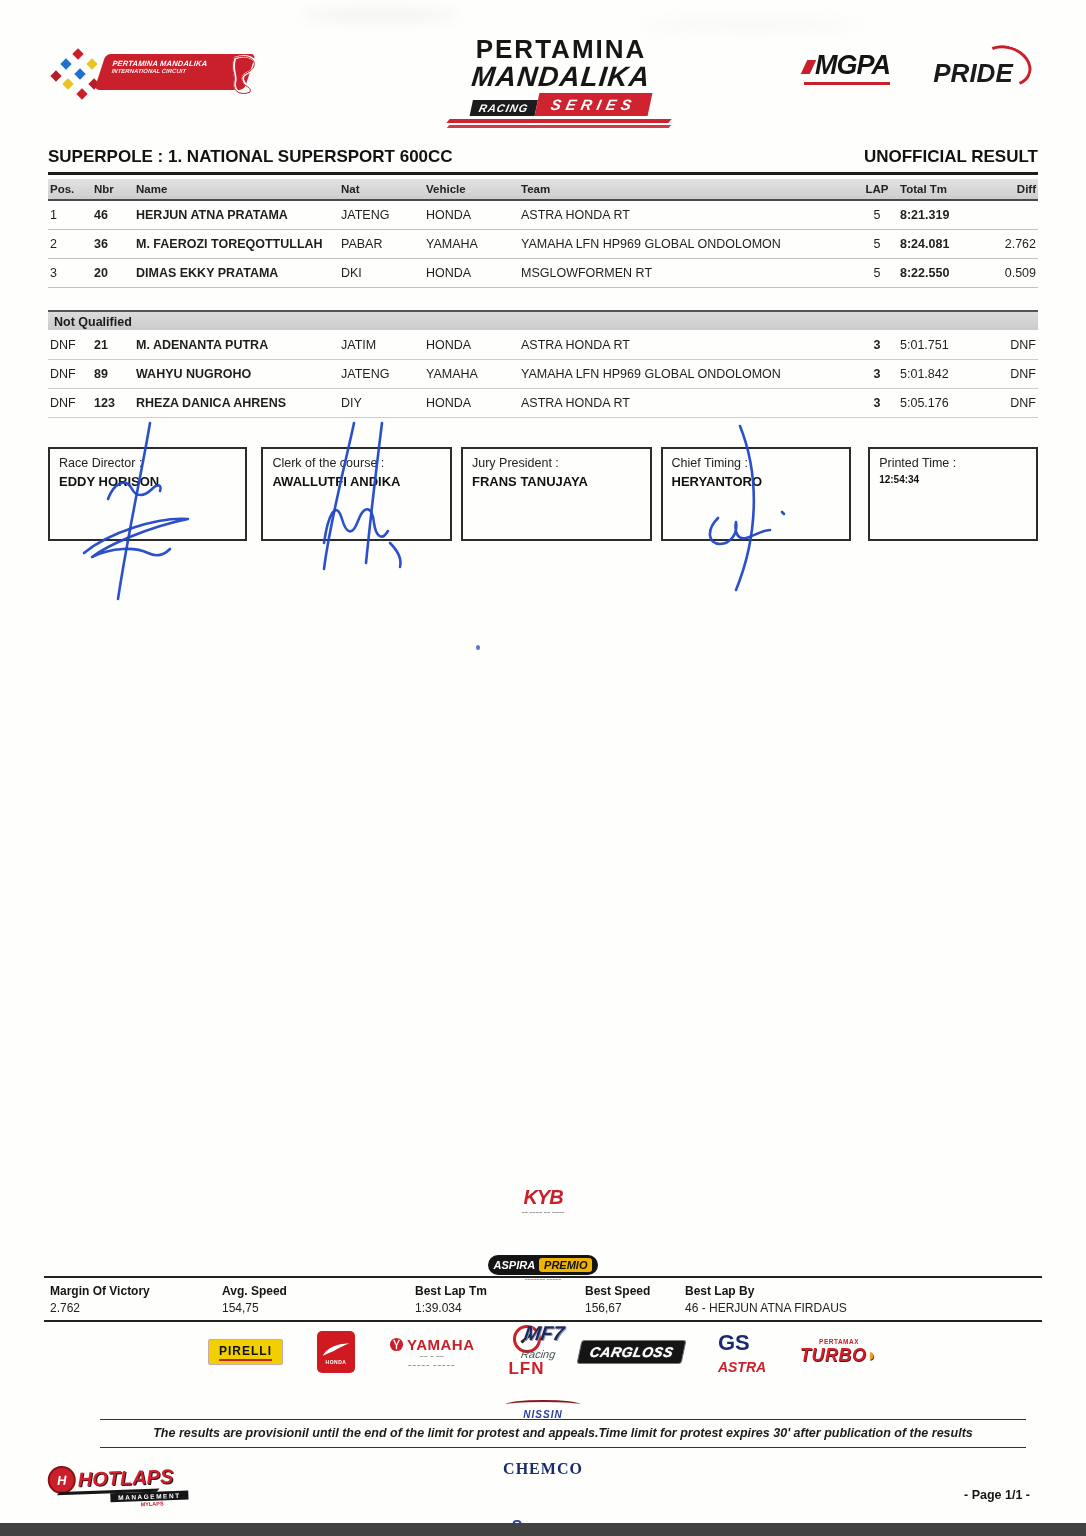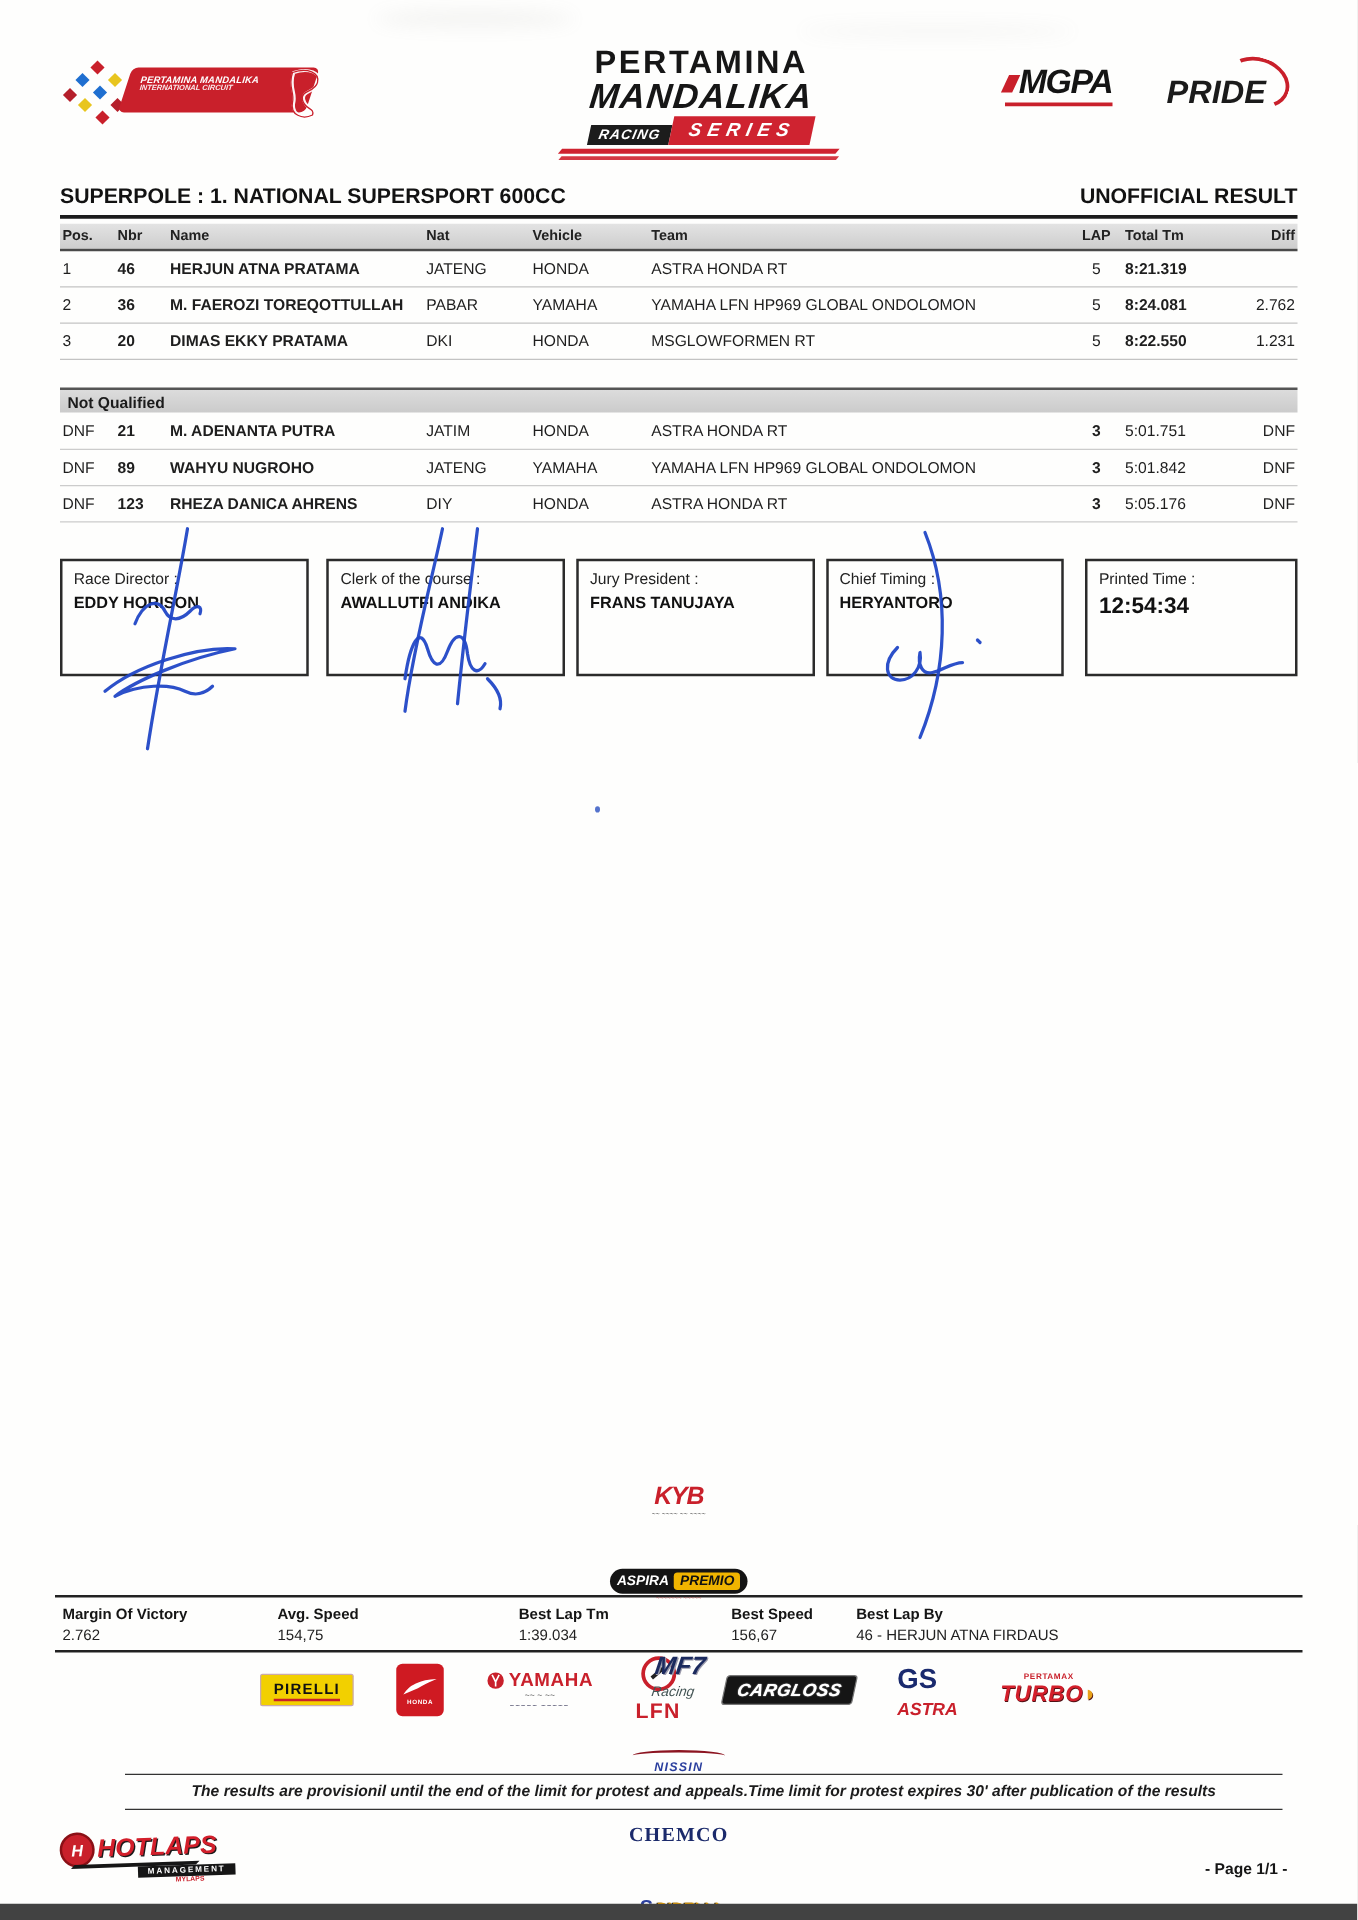--- a/index.html
+++ b/index.html
@@ -234,21 +234,21 @@
     </div>
     <div class="r grid">
       <div class="cell">3</div>
       <div class="cell b">20</div>
       <div class="cell b">DIMAS EKKY PRATAMA</div>
       <div class="cell">DKI</div>
       <div class="cell">HONDA</div>
       <div class="cell">MSGLOWFORMEN RT</div>
       <div class="cell lap">5</div>
       <div class="cell b">8:22.550</div>
-      <div class="cell diff">1.231</div>
+      <div class="cell diff">0.509</div>
     </div>
   </div>
 
   <div class="nqbar">Not Qualified</div>
   <div class="rows rows-nq">
     <div class="r grid">
       <div class="cell">DNF</div>
       <div class="cell b">21</div>
       <div class="cell b">M. ADENANTA PUTRA</div>
       <div class="cell">JATIM</div>
@@ -294,21 +294,21 @@
     <div class="obox ob3">
       <div class="lbl">Jury President :</div>
       <div class="nm">FRANS TANUJAYA</div>
     </div>
     <div class="obox ob4">
       <div class="lbl">Chief Timing :</div>
       <div class="nm">HERYANTORO</div>
     </div>
     <div class="obox ob5">
       <div class="lbl">Printed Time :</div>
-      <div class="nm" style="font-size:18px">12:54:34</div>
+      <div class="nm" style="font-size:10px">12:54:34</div>
     </div>
   </div>
 
   <svg class="sig" style="left:78px;top:421px;" width="136" height="182" viewBox="0 0 136 182">
     <path d="M72,2 C64,50 50,112 40,178"></path>
     <path d="M30,78 c6,-16 18,-22 24,-10 c4,8 12,8 20,0 c6,-6 10,-4 8,2"></path>
     <path d="M6,132 C30,112 78,96 110,98 C70,106 30,124 14,136 c20,-10 44,-10 56,-4 c8,4 16,2 22,-4"></path>
   </svg>
   <svg class="sig" style="left:290px;top:421px;" width="120" height="152" viewBox="0 0 120 152">
     <path d="M64,2 C56,40 40,100 34,148"></path>

